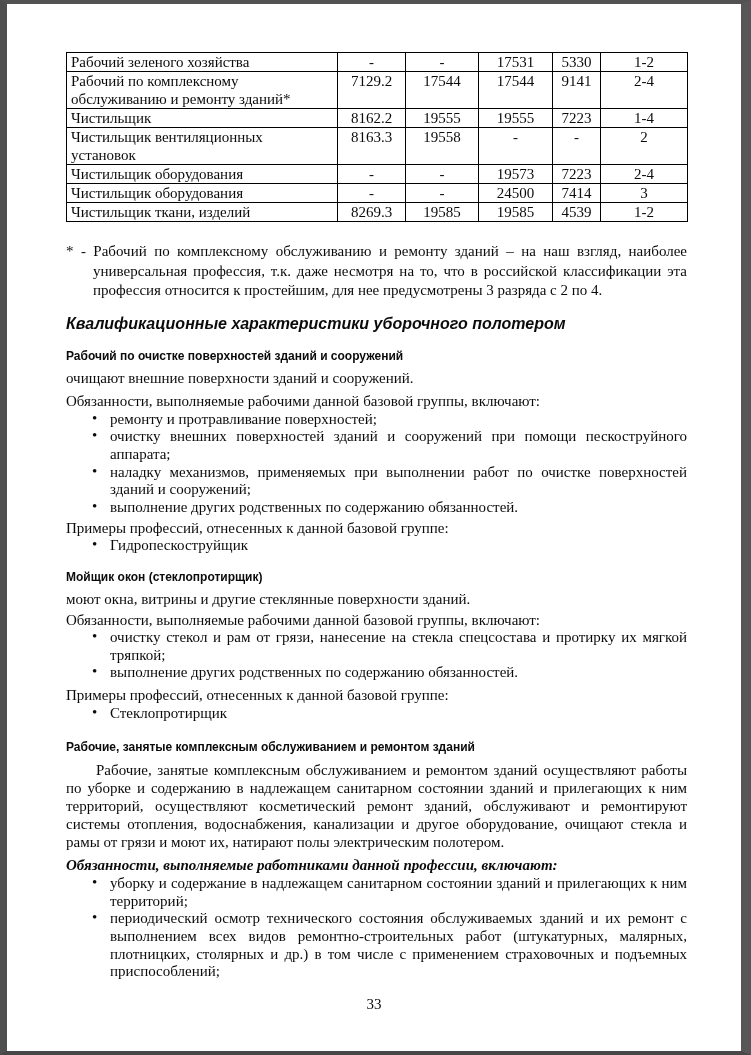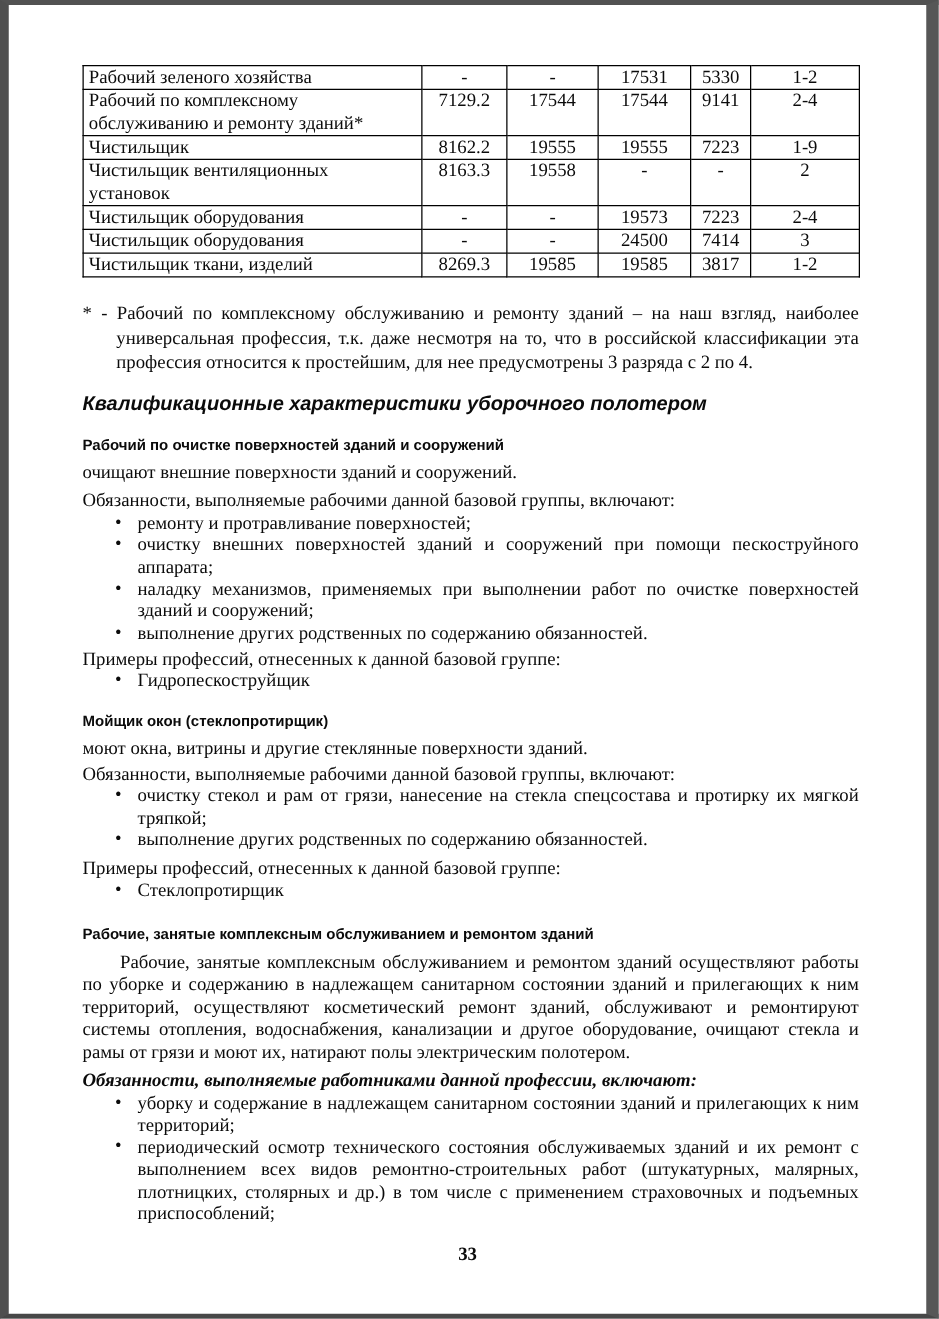--- a/index.html
+++ b/index.html
@@ -46,21 +46,21 @@
   .para.just { text-align: justify; text-indent: 30px; line-height: 1.2; }
   .para.bi { font-weight: bold; font-style: italic; }
   .bullet {
     position: relative; padding-left: 44px; margin: 0;
     line-height: 1.18; text-align: justify;
   }
   .bullet .dot { position: absolute; left: 26px; top: -1px; }
   .examples { margin-top: 5px; }
   .pagenum {
     position: absolute; bottom: 38px; left: 0; right: 0;
-    text-align: center; font-size: 15px; font-weight: bold;
+    text-align: center; font-size: 15px;
   }
 </style>
 </head>
 <body>
 
 <div class="page">
   <div class="content">
 
     <table class="prof">
       <colgroup>
@@ -87,21 +87,21 @@
         <td class="num">17544</td>
         <td class="num">9141</td>
         <td class="num">2-4</td>
       </tr>
       <tr class="r1">
         <td class="name">Чистильщик</td>
         <td class="num">8162.2</td>
         <td class="num">19555</td>
         <td class="num">19555</td>
         <td class="num">7223</td>
-        <td class="num">1-9</td>
+        <td class="num">1-4</td>
       </tr>
       <tr class="r2">
         <td class="name">Чистильщик вентиляционных установок</td>
         <td class="num">8163.3</td>
         <td class="num">19558</td>
         <td class="num">-</td>
         <td class="num">-</td>
         <td class="num">2</td>
       </tr>
       <tr class="r1">
@@ -118,21 +118,21 @@
         <td class="num">-</td>
         <td class="num">24500</td>
         <td class="num">7414</td>
         <td class="num">3</td>
       </tr>
       <tr class="r1">
         <td class="name">Чистильщик ткани, изделий</td>
         <td class="num">8269.3</td>
         <td class="num">19585</td>
         <td class="num">19585</td>
-        <td class="num">3817</td>
+        <td class="num">4539</td>
         <td class="num">1-2</td>
       </tr>
     </tbody>
       </table>
 
     <div class="fn">
       <span>* -</span>
       <span>Рабочий по комплексному обслуживанию и ремонту зданий – на наш взгляд, наиболее универсальная профессия, т.к. даже несмотря на то, что в российской классификации эта профессия относится к простейшим, для нее предусмотрены 3 разряда с 2 по 4.</span>
     </div>
 

